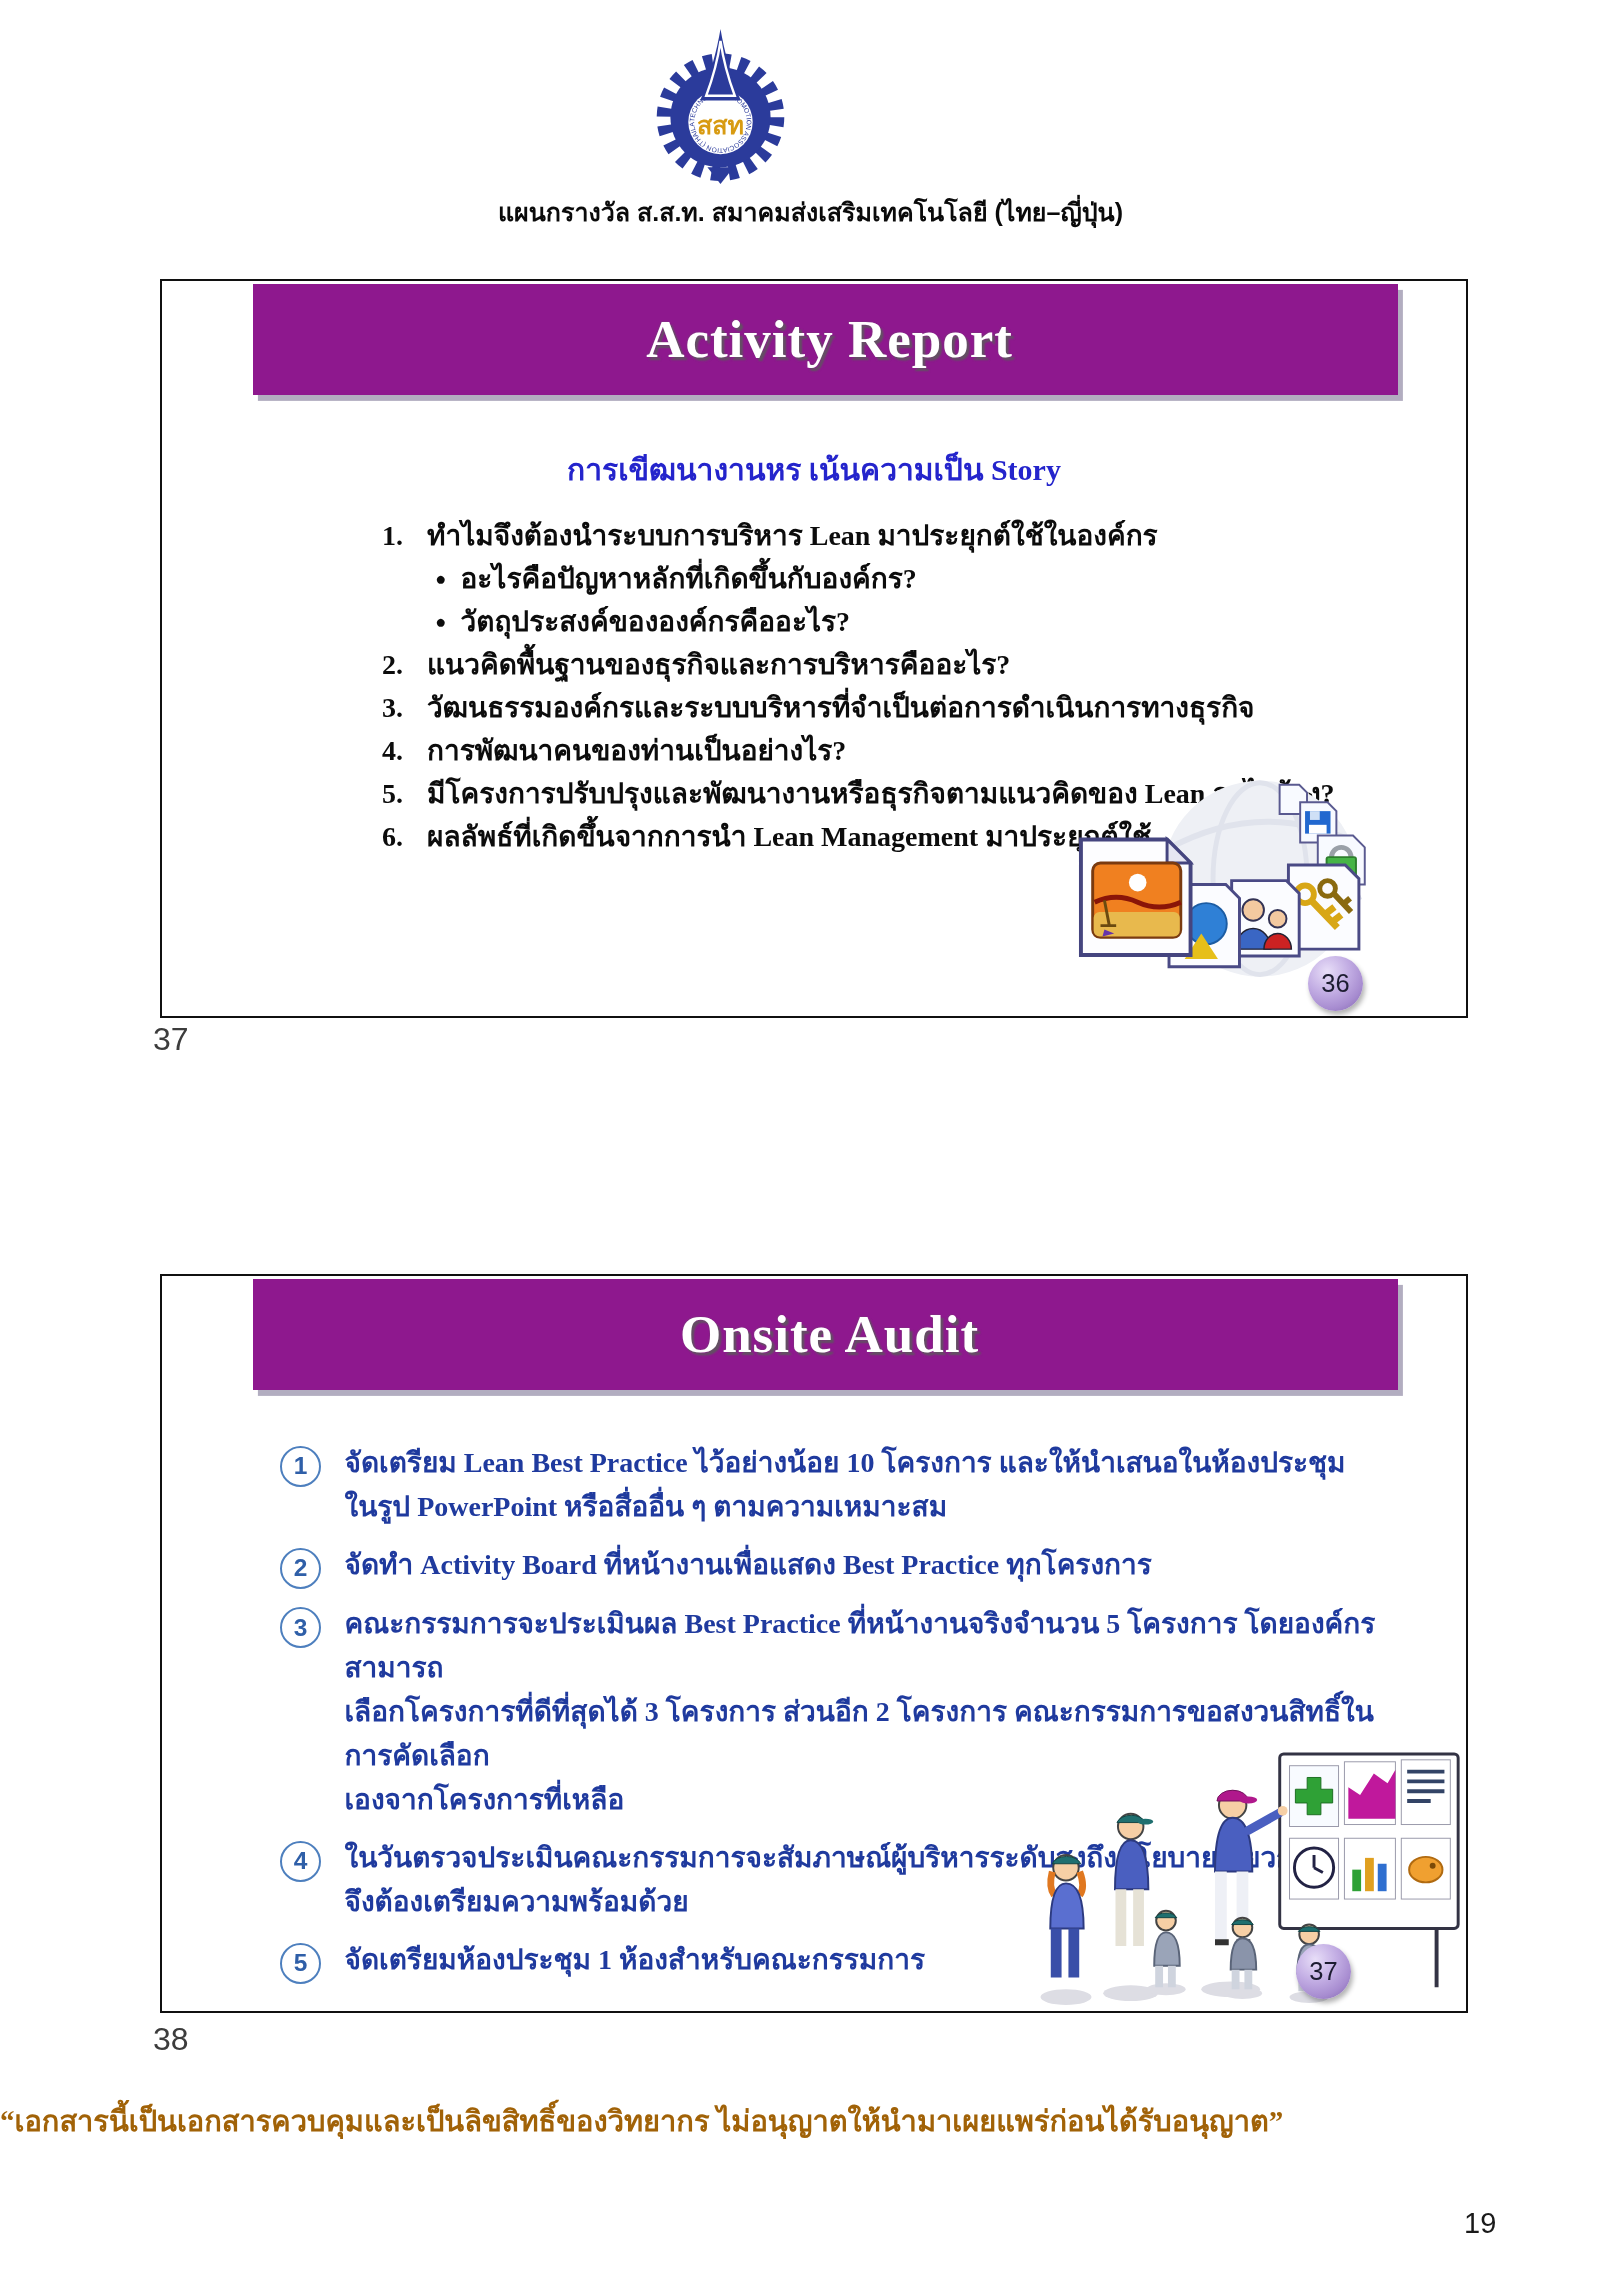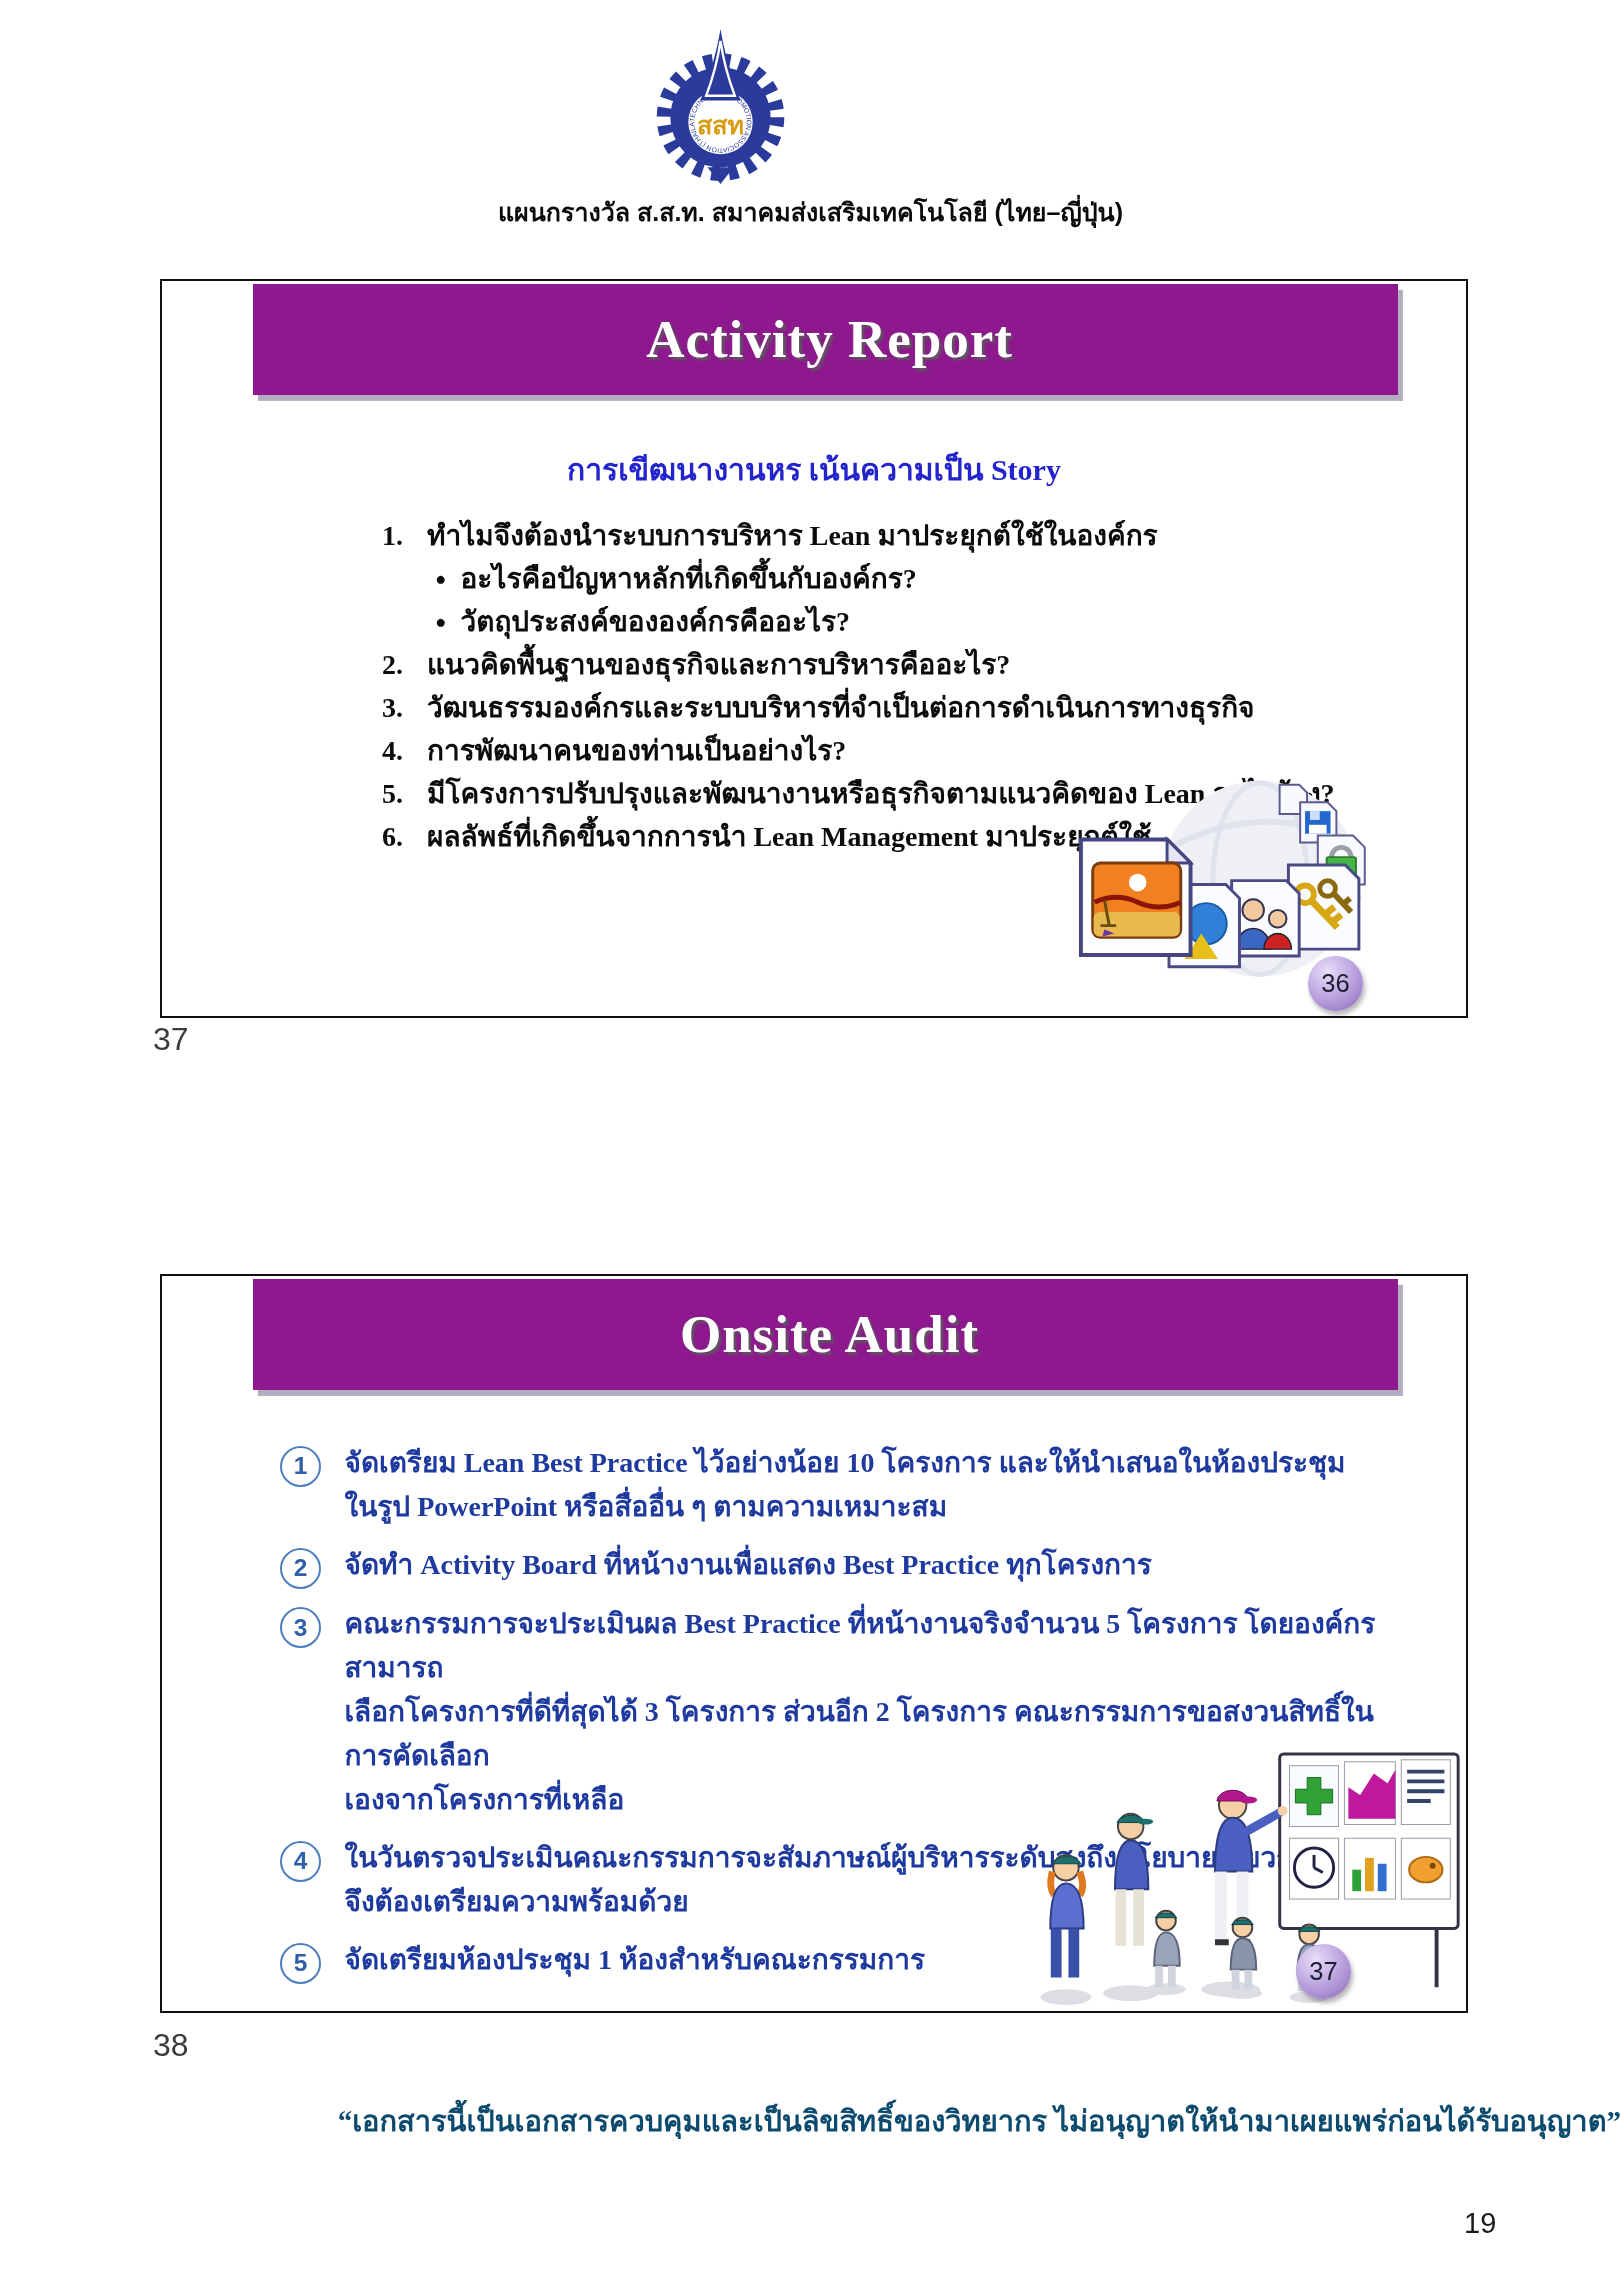--- a/index.html
+++ b/index.html
@@ -36,22 +36,22 @@
      display:flex;align-items:center;justify-content:center;}
   .s2-lines div{line-height:44px;}
 
   
   .badge{position:absolute;width:55px;height:55px;border-radius:50%;
      background:radial-gradient(circle at 35% 28%, #e8def8 0%, #c3aee4 40%, #a78cd0 70%, #7c61a9 100%);
      box-shadow:2px 3.9px 4.9px rgba(0,0,0,.3);display:flex;align-items:center;justify-content:center;
      font-family:"Liberation Sans",sans-serif;font-size:25.5px;color:#1c1c30;}
   .page-label{position:absolute;left:153px;font-family:"Liberation Sans",sans-serif;
      font-size:32px;color:#3c3c3c;}
-  .footer-quote{position:absolute;left:0;top:2098px;width:100%;text-align:right;
-     font-weight:bold;font-size:29px;color:#0c4a6e;}
+  .footer-quote{position:absolute;left:0;top:2098px;width:100%;text-align:left;
+     font-weight:bold;font-size:29px;color:#a16207;}
   .doc-page-number{position:absolute;left:1464px;top:2207px;
      font-family:"Liberation Sans",sans-serif;font-size:29px;color:#1a1a1a;}
 
   .clipart{position:absolute;}
 </style>
 </head>
 <body>
 
 <div class="page">
 
@@ -278,19 +278,19 @@
         <ellipse cx="14" cy="78" rx="20" ry="6" fill="#dddde4"></ellipse>
         <circle cx="14" cy="14" r="10" fill="#f6cfa5" stroke="#444" stroke-width="2"></circle>
         <path d="M3,11 a12,8 0 0 1 22,0 z" fill="#1f6f6f" stroke="#114444"></path>
         <path d="M2,54 q0,-30 12,-30 q14,0 14,30 z" fill="#9aa4b8" stroke="#5a6478" stroke-width="2"></path>
         <path d="M7,54 v18 M20,54 v18" stroke="#cfd4de" stroke-width="8"></path>
       </g>
     </svg>
 
     <div class="badge" style="left:1134px;top:668px;">37</div>
   </section>
-  <div class="page-label" style="top:2021px;margin-top:6px;">38</div>
+  <div class="page-label" style="top:2021px;">38</div>
 
   <div class="footer-quote">“เอกสารนี้เป็นเอกสารควบคุมและเป็นลิขสิทธิ์ของวิทยากร ไม่อนุญาตให้นำมาเผยแพร่ก่อนได้รับอนุญาต”</div>
   <div class="doc-page-number">19</div>
 
 </div>
 
 
 </body></html>

